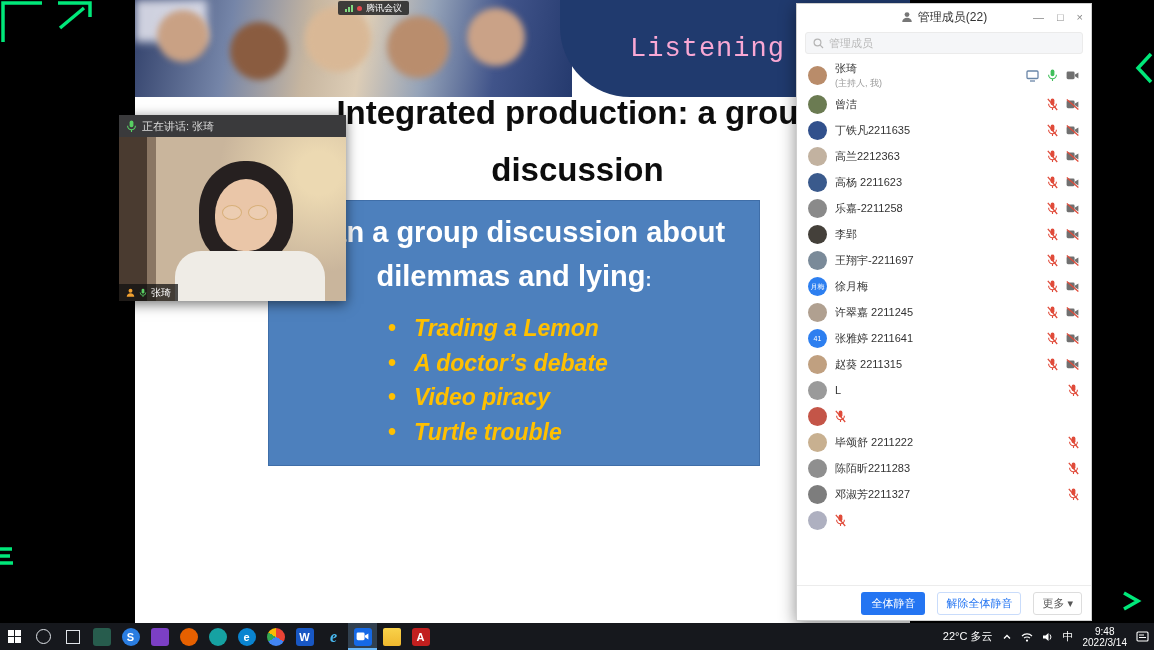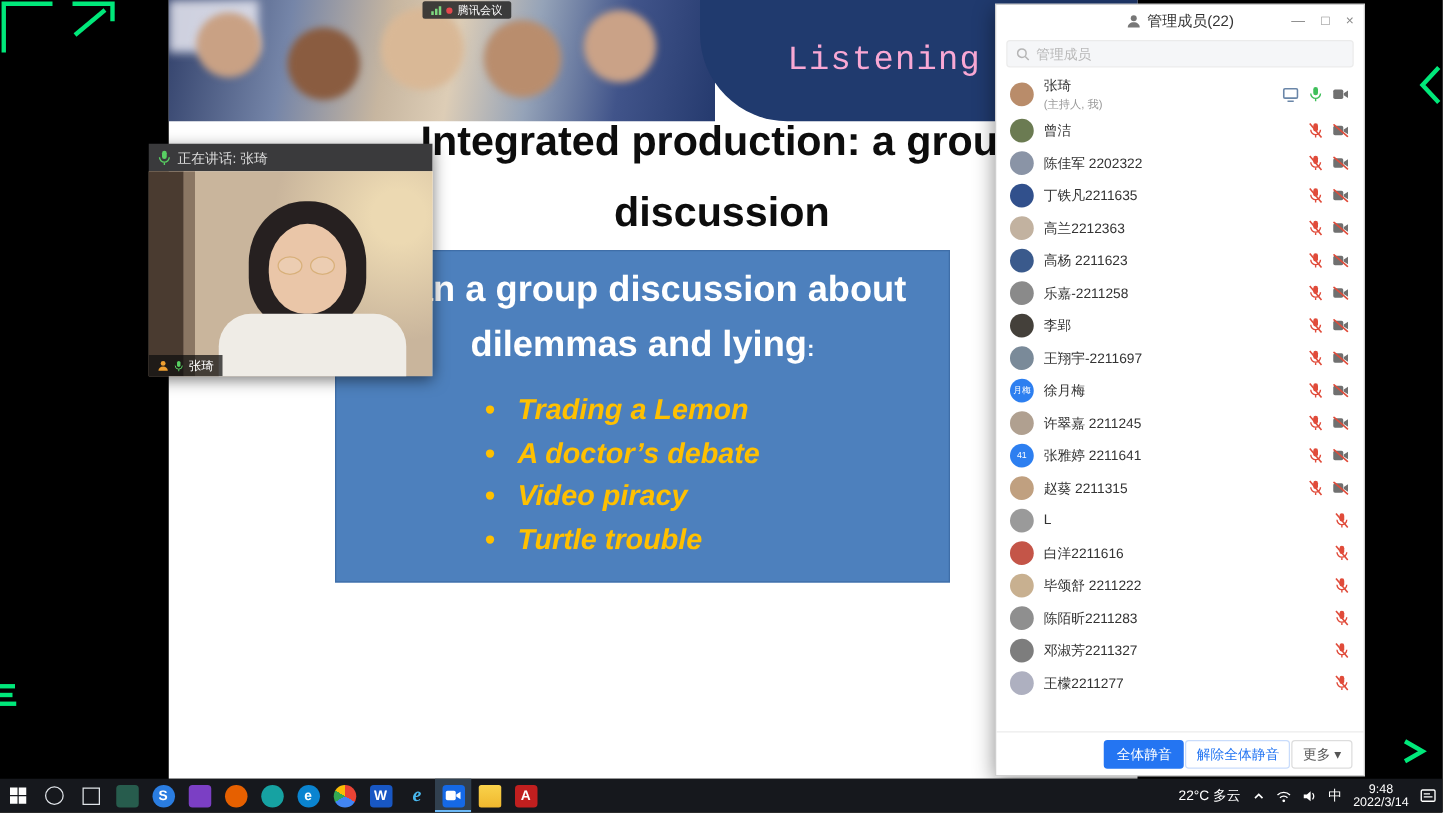--- a/index.html
+++ b/index.html
@@ -58,21 +58,21 @@
   .psearch{flex:none;margin:2px 8px 5px;height:22px;background:#f5f6f8;border:1px solid #ebebeb;border-radius:3px;
     display:flex;align-items:center;gap:5px;padding:0 7px;color:#b8b8b8;font-size:11px;box-sizing:border-box;}
   .plist{flex:1;overflow:hidden;padding-top:1px;}
   .mrow{height:26px;display:flex;align-items:center;gap:8px;padding:0 12px 0 11px;}
   .mrow.host{height:31px;}
   .avatar{width:19px;height:19px;border-radius:50%;flex:none;color:#fff;display:flex;align-items:center;justify-content:center;font-size:7px;line-height:1;}
   .mmain{flex:1;min-width:0;font-size:11px;color:#333;white-space:nowrap;overflow:hidden;}
   .msub{font-size:9px;color:#999;margin-top:1px;}
   .micons{display:flex;align-items:center;gap:8px;flex:none;}
   .micons span{display:flex;}
-  .pfoot{flex:none;height:34px;border-top:1px solid #ececec;display:flex;align-items:center;justify-content:flex-end;gap:1px;padding:0 9px;}
+  .pfoot{flex:none;height:34px;border-top:1px solid #ececec;display:flex;align-items:center;justify-content:flex-end;gap:12px;padding:0 9px;}
   .bp{background:#2475f2;color:#fff;border:none;border-radius:3px;font-size:11px;padding:4px 10px;font-family:inherit;}
   .bo{background:#fff;color:#2475f2;border:1px solid #c9dcfb;border-radius:3px;font-size:11px;padding:3px 8px;font-family:inherit;}
   .bm{background:#fff;color:#555;border:1px solid #ddd;border-radius:3px;font-size:11px;padding:3px 8px;font-family:inherit;}
 
   
   .taskbar{position:absolute;left:0;bottom:0;width:1154px;height:27px;background:#16181d;display:flex;align-items:stretch;z-index:20;}
   .tb-btn{width:29px;display:flex;align-items:center;justify-content:center;}
   .win{display:grid;grid-template-columns:6px 6px;grid-template-rows:6px 6px;gap:1px;}
   .win i{background:#fdfdfd;}
   .circ{width:13px;height:13px;border:1.5px solid #dfe3e8;border-radius:50%;}
@@ -253,43 +253,20 @@
             <span>
               <svg width="13" height="11" viewBox="0 0 13 11">
                 <rect x="0.6" y="1.6" width="8" height="7.6" rx="1.4" fill="#707070"></rect>
                 <path d="M9 4.6 12.4 2.4 V8.4 L9 6.2 Z" fill="#707070"></path>
                 <line x1="0.8" y1="0.5" x2="12.4" y2="10.5" stroke="#e04b3a" stroke-width="1.3"></line>
               </svg>
             </span>
           </div>
         </div>
         <div class="mrow">
-          <span class="avatar" style="background: rgb(138, 148, 166);"></span>
-          <div class="mmain">
-            <div>陈佳军 2202322</div>
-          </div>
-          <div class="micons">
-            <span>
-              <svg width="11" height="13" viewBox="0 0 11 13">
-                <rect x="3.6" y="0.6" width="3.8" height="6.6" rx="1.9" fill="#e04b3a"></rect>
-                <path d="M1.6 5.8a3.9 3.9 0 0 0 7.8 0" fill="none" stroke="#e04b3a" stroke-width="1.1"></path>
-                <line x1="5.5" y1="9.9" x2="5.5" y2="12" stroke="#e04b3a" stroke-width="1.1"></line>
-                <line x1="0.8" y1="0.8" x2="10.2" y2="12" stroke="#e04b3a" stroke-width="1.3"></line>
-              </svg>
-            </span>
-            <span>
-              <svg width="13" height="11" viewBox="0 0 13 11">
-                <rect x="0.6" y="1.6" width="8" height="7.6" rx="1.4" fill="#707070"></rect>
-                <path d="M9 4.6 12.4 2.4 V8.4 L9 6.2 Z" fill="#707070"></path>
-                <line x1="0.8" y1="0.5" x2="12.4" y2="10.5" stroke="#e04b3a" stroke-width="1.3"></line>
-              </svg>
-            </span>
-          </div>
-        </div>
-        <div class="mrow">
           <span class="avatar" style="background: rgb(49, 80, 140);"></span>
           <div class="mmain">
             <div>丁铁凡2211635</div>
           </div>
           <div class="micons">
             <span>
               <svg width="11" height="13" viewBox="0 0 11 13">
                 <rect x="3.6" y="0.6" width="3.8" height="6.6" rx="1.9" fill="#e04b3a"></rect>
                 <path d="M1.6 5.8a3.9 3.9 0 0 0 7.8 0" fill="none" stroke="#e04b3a" stroke-width="1.1"></path>
                 <line x1="5.5" y1="9.9" x2="5.5" y2="12" stroke="#e04b3a" stroke-width="1.1"></line>
@@ -523,23 +500,20 @@
                 <rect x="3.6" y="0.6" width="3.8" height="6.6" rx="1.9" fill="#e04b3a"></rect>
                 <path d="M1.6 5.8a3.9 3.9 0 0 0 7.8 0" fill="none" stroke="#e04b3a" stroke-width="1.1"></path>
                 <line x1="5.5" y1="9.9" x2="5.5" y2="12" stroke="#e04b3a" stroke-width="1.1"></line>
                 <line x1="0.8" y1="0.8" x2="10.2" y2="12" stroke="#e04b3a" stroke-width="1.3"></line>
               </svg>
             </span>
           </div>
         </div>
         <div class="mrow">
           <span class="avatar" style="background: rgb(196, 85, 72);"></span>
-          <div class="mmain">
-            <div>白洋2211616</div>
-          </div>
           <div class="micons">
             <span>
               <svg width="11" height="13" viewBox="0 0 11 13">
                 <rect x="3.6" y="0.6" width="3.8" height="6.6" rx="1.9" fill="#e04b3a"></rect>
                 <path d="M1.6 5.8a3.9 3.9 0 0 0 7.8 0" fill="none" stroke="#e04b3a" stroke-width="1.1"></path>
                 <line x1="5.5" y1="9.9" x2="5.5" y2="12" stroke="#e04b3a" stroke-width="1.1"></line>
                 <line x1="0.8" y1="0.8" x2="10.2" y2="12" stroke="#e04b3a" stroke-width="1.3"></line>
               </svg>
             </span>
           </div>
@@ -587,23 +561,20 @@
                 <rect x="3.6" y="0.6" width="3.8" height="6.6" rx="1.9" fill="#e04b3a"></rect>
                 <path d="M1.6 5.8a3.9 3.9 0 0 0 7.8 0" fill="none" stroke="#e04b3a" stroke-width="1.1"></path>
                 <line x1="5.5" y1="9.9" x2="5.5" y2="12" stroke="#e04b3a" stroke-width="1.1"></line>
                 <line x1="0.8" y1="0.8" x2="10.2" y2="12" stroke="#e04b3a" stroke-width="1.3"></line>
               </svg>
             </span>
           </div>
         </div>
         <div class="mrow">
           <span class="avatar" style="background: rgb(174, 176, 192);"></span>
-          <div class="mmain">
-            <div>王檬2211277</div>
-          </div>
           <div class="micons">
             <span>
               <svg width="11" height="13" viewBox="0 0 11 13">
                 <rect x="3.6" y="0.6" width="3.8" height="6.6" rx="1.9" fill="#e04b3a"></rect>
                 <path d="M1.6 5.8a3.9 3.9 0 0 0 7.8 0" fill="none" stroke="#e04b3a" stroke-width="1.1"></path>
                 <line x1="5.5" y1="9.9" x2="5.5" y2="12" stroke="#e04b3a" stroke-width="1.1"></line>
                 <line x1="0.8" y1="0.8" x2="10.2" y2="12" stroke="#e04b3a" stroke-width="1.3"></line>
               </svg>
             </span>
           </div>

